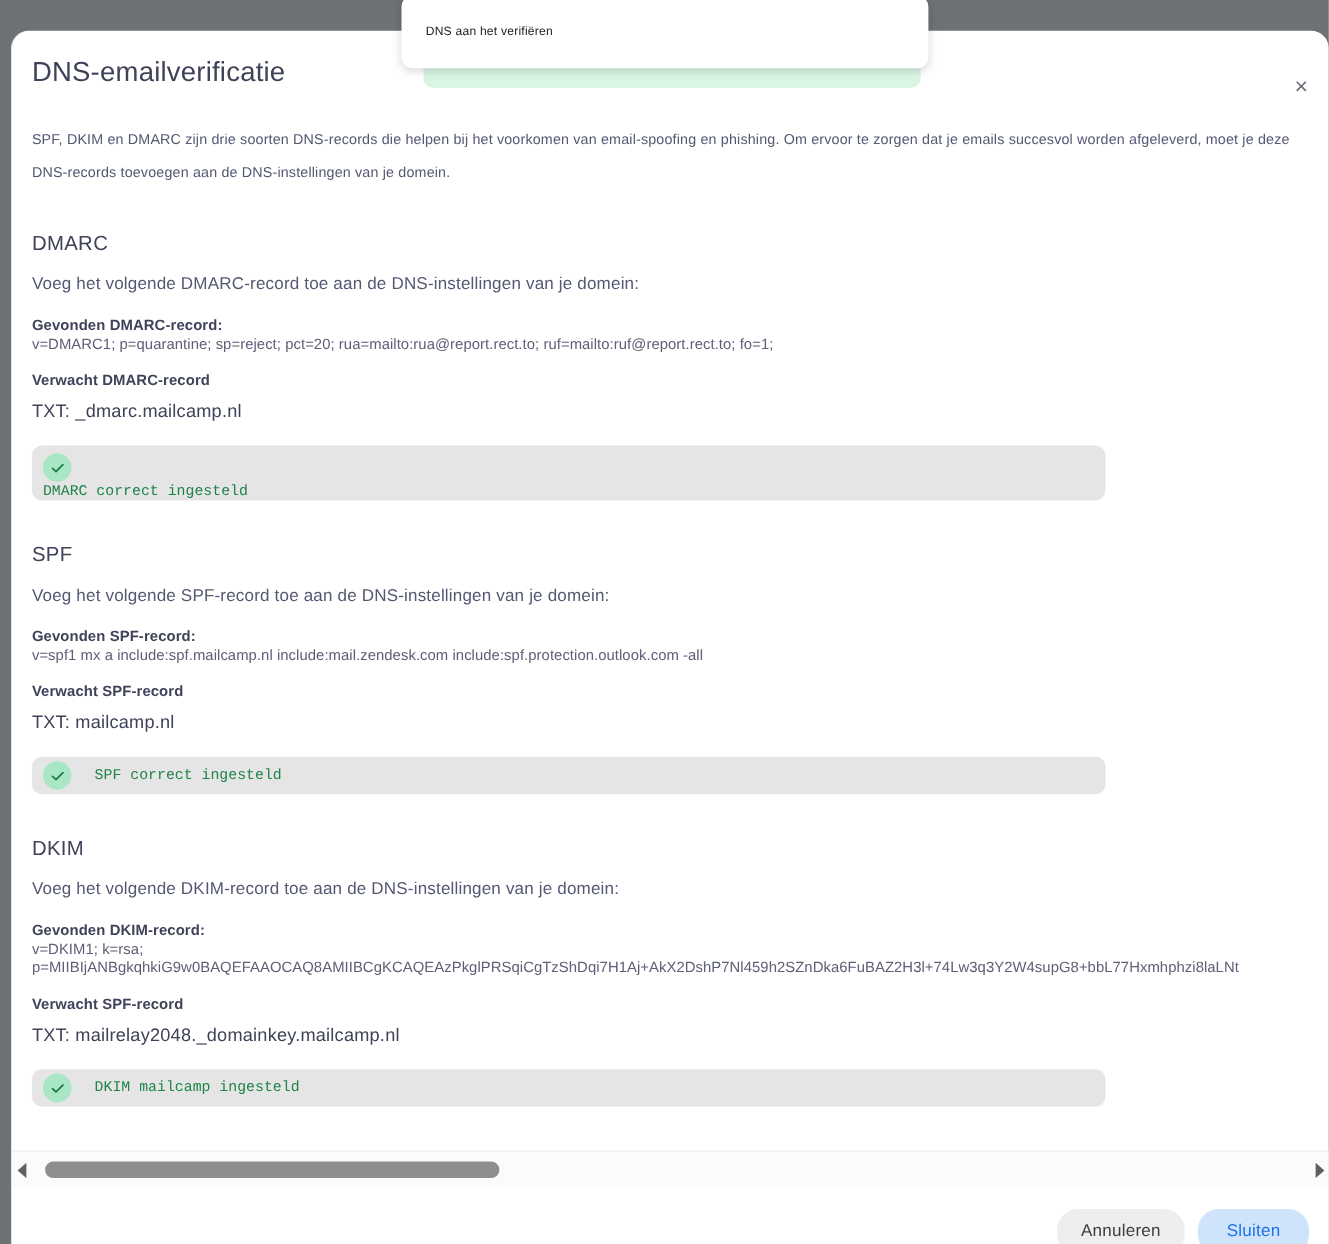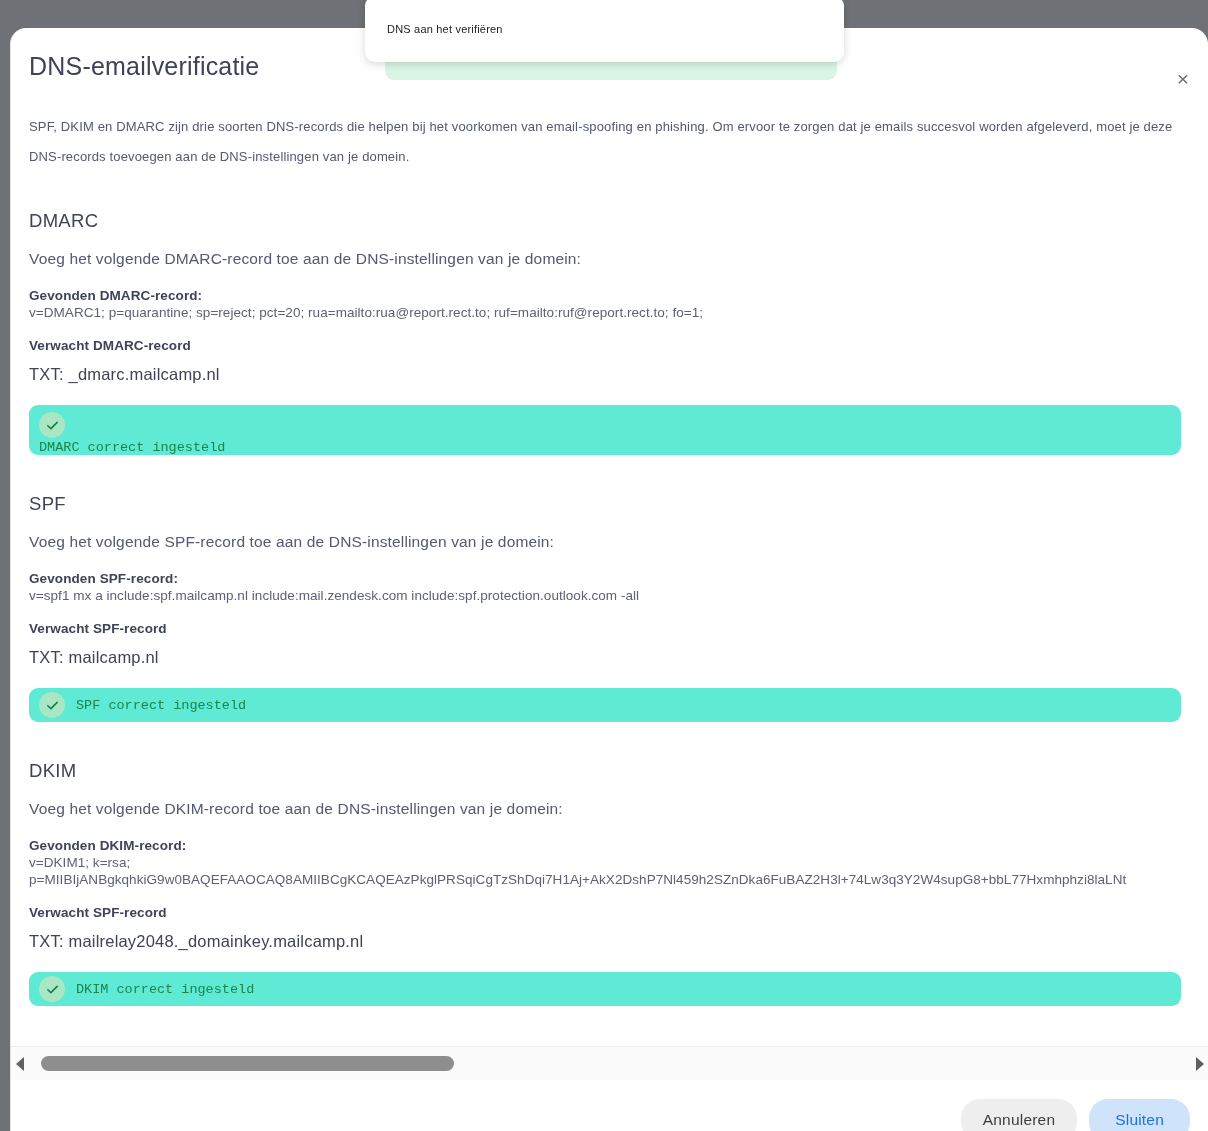--- a/index.html
+++ b/index.html
@@ -126,37 +126,37 @@
   .expected-value {
     font-size: 16.5px;
     color: #3f4259;
     margin: 12px 0 0 0;
     letter-spacing: 0.2px;
   }
 
   
   .status-bar {
     margin-top: 21px;
-    width: 1152px;
-    background: #5eead4;
+    width: 976px;
+    background: #e5e5e5;
     border-radius: 9px;
     box-sizing: border-box;
     font-family: "Liberation Mono", monospace;
     color: #1e8449;
     font-size: 13.5px;
   }
   .status-bar.stacked {
     padding: 7px 10px 9px 10px;
     height: 50px;
   }
   .status-bar.inline {
     padding: 7px 10px;
     display: flex;
     align-items: center;
-    gap: 11px;
+    gap: 21px;
     height: 34px;
   }
   .check-circle {
     width: 26px;
     height: 26px;
     border-radius: 50%;
     background: #a9e7c4;
     display: flex;
     align-items: center;
     justify-content: center;
@@ -322,21 +322,21 @@
       <p class="found-value">v=DKIM1; k=rsa;</p>
       <p class="found-value">p=MIIBIjANBgkqhkiG9w0BAQEFAAOCAQ8AMIIBCgKCAQEAzPkglPRSqiCgTzShDqi7H1Aj+AkX2DshP7Nl459h2SZnDka6FuBAZ2H3l+74Lw3q3Y2W4supG8+bbL77Hxmhphzi8laLNt</p>
       <p class="expected-label">Verwacht SPF-record</p>
       <p class="expected-value">TXT: mailrelay2048._domainkey.mailcamp.nl</p>
       <div class="status-bar inline">
         <span class="check-circle">
           <svg width="15" height="15" viewBox="0 0 16 16">
               <path d="M3 8.3 L6.3 11.4 L13 4.7" fill="none" stroke="#1e7a45" stroke-width="1.7" stroke-linecap="round" stroke-linejoin="round"></path>
             </svg>
         </span>
-        <span>DKIM correct ingesteld</span>
+        <span>DKIM mailcamp ingesteld</span>
       </div>
 
     </div>
   </div>
 
   <div id="hscroll">
     <div class="sb-arrow">
       <svg width="9" height="14" viewBox="0 0 9 14">
           <path d="M8 0 L8 14 L0 7 Z" fill="#606060"></path>
         </svg>

